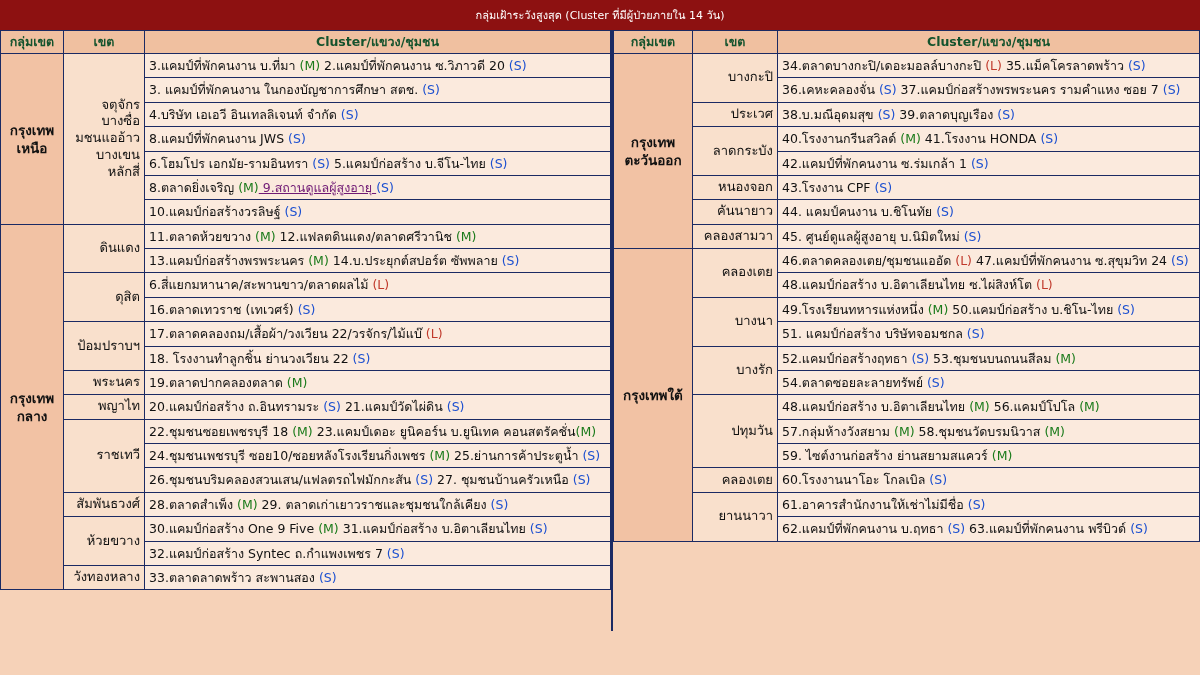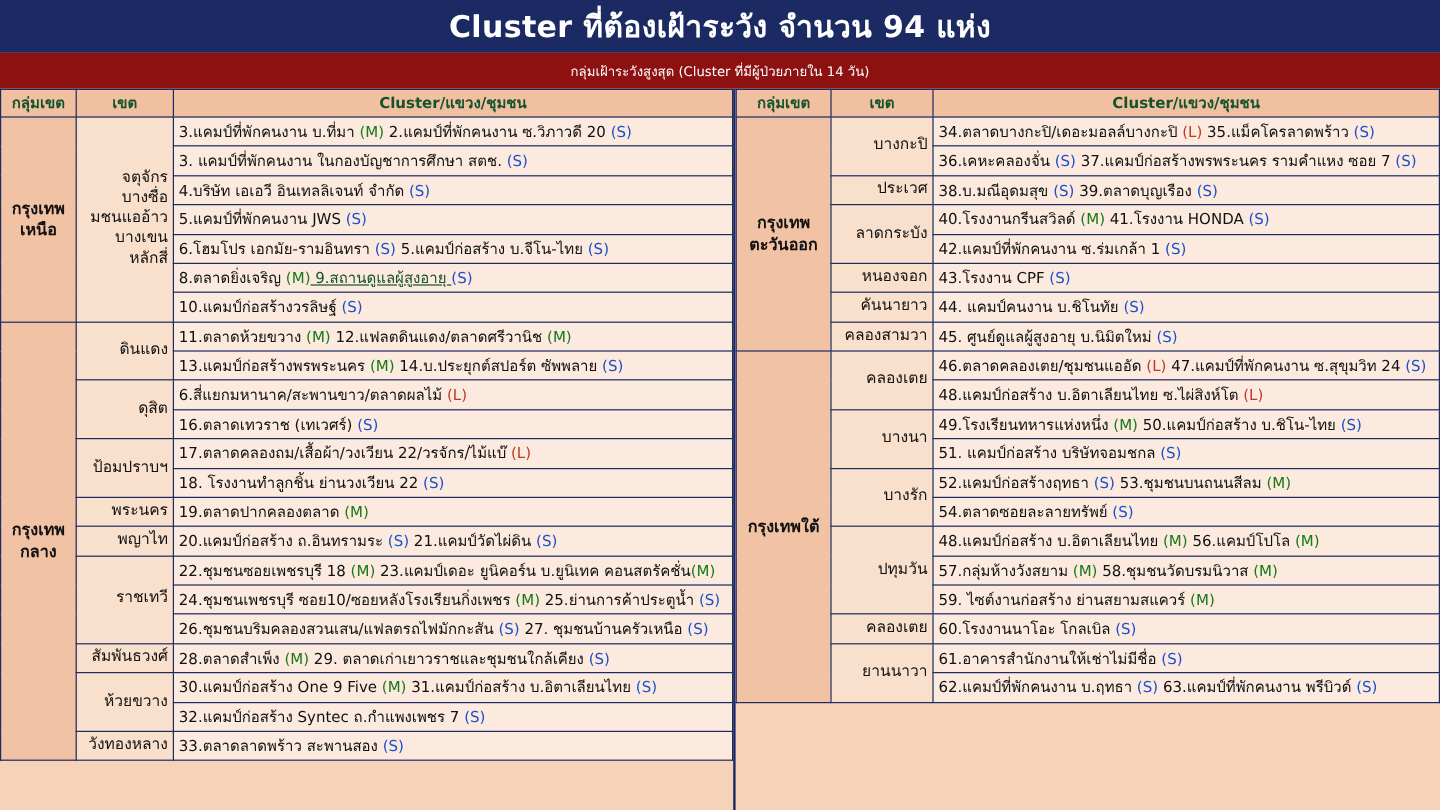--- a/index.html
+++ b/index.html
@@ -40,35 +40,32 @@
     font-size:13.5px;line-height:1.35;
   }
   .dist{
     background:#f9e0cc;text-align:right;font-size:13px;line-height:1.3;
   }
   .items{background:#fbeadd;line-height:1.55;}
   .it{white-space:normal;}
   .m{color:#1a7a1a;}
   .s{color:#1b4fd0;}
   .l{color:#c0392b;}
-  .red-u{color:#14532d;text-decoration:underline;}
+  .red-u{color:#701a75;text-decoration:underline;}
   .lcol-w1{width:58px;}
   .lcol-w2{width:76px;}
   .rcol-w1{width:74px;}
   .rcol-w2{width:80px;}
   .nowrapish{word-break:break-word;}
 </style>
 </head>
 <body>
 
 <div class="page">
 
-  <div class="title-bar">
-    <span>Cluster ที่ต้องเฝ้าระวัง จำนวน 94 แห่ง</span>
-  </div>
 
   <div class="subtitle-bar">
     <span>กลุ่มเฝ้าระวังสูงสุด (Cluster ที่มีผู้ป่วยภายใน 14 วัน)</span>
   </div>
 
   <div class="grid">
     <div class="col left">
       <table>
         <thead>
           <tr>
@@ -89,21 +86,21 @@
               </td>
               <td class="items"><span class="it">3.แคมป์ที่พักคนงาน บ.ที่มา </span><span class="it m">(M)</span><span class="it">    2.แคมป์ที่พักคนงาน ซ.วิภาวดี 20 </span><span class="it s">(S)</span></td>
             </tr>
             <tr>
               <td class="items"><span class="it">3. แคมป์ที่พักคนงาน ในกองบัญชาการศึกษา สตช. </span><span class="it s">(S)</span></td>
             </tr>
             <tr>
               <td class="items"><span class="it">4.บริษัท เอเอวี อินเทลลิเจนท์ จำกัด </span><span class="it s">(S)</span></td>
             </tr>
             <tr>
-              <td class="items"><span class="it">5.แคมป์ที่พักคนงาน JWS </span><span class="it s">(S)</span></td>
+              <td class="items"><span class="it">8.แคมป์ที่พักคนงาน JWS </span><span class="it s">(S)</span></td>
             </tr>
             <tr>
               <td class="items"><span class="it">6.โฮมโปร เอกมัย-รามอินทรา </span><span class="it s">(S)</span><span class="it">        5.แคมป์ก่อสร้าง บ.จีโน-ไทย </span><span class="it s">(S)</span></td>
             </tr>
             <tr>
               <td class="items"><span class="it">8.ตลาดยิ่งเจริญ </span><span class="it m">(M)</span><span class="it red-u">     9.สถานดูแลผู้สูงอายุ </span><span class="it s">(S)</span></td>
             </tr>
             <tr>
               <td class="items"><span class="it">10.แคมป์ก่อสร้างวรลิษฐ์ </span><span class="it s">(S)</span></td>
             </tr>

